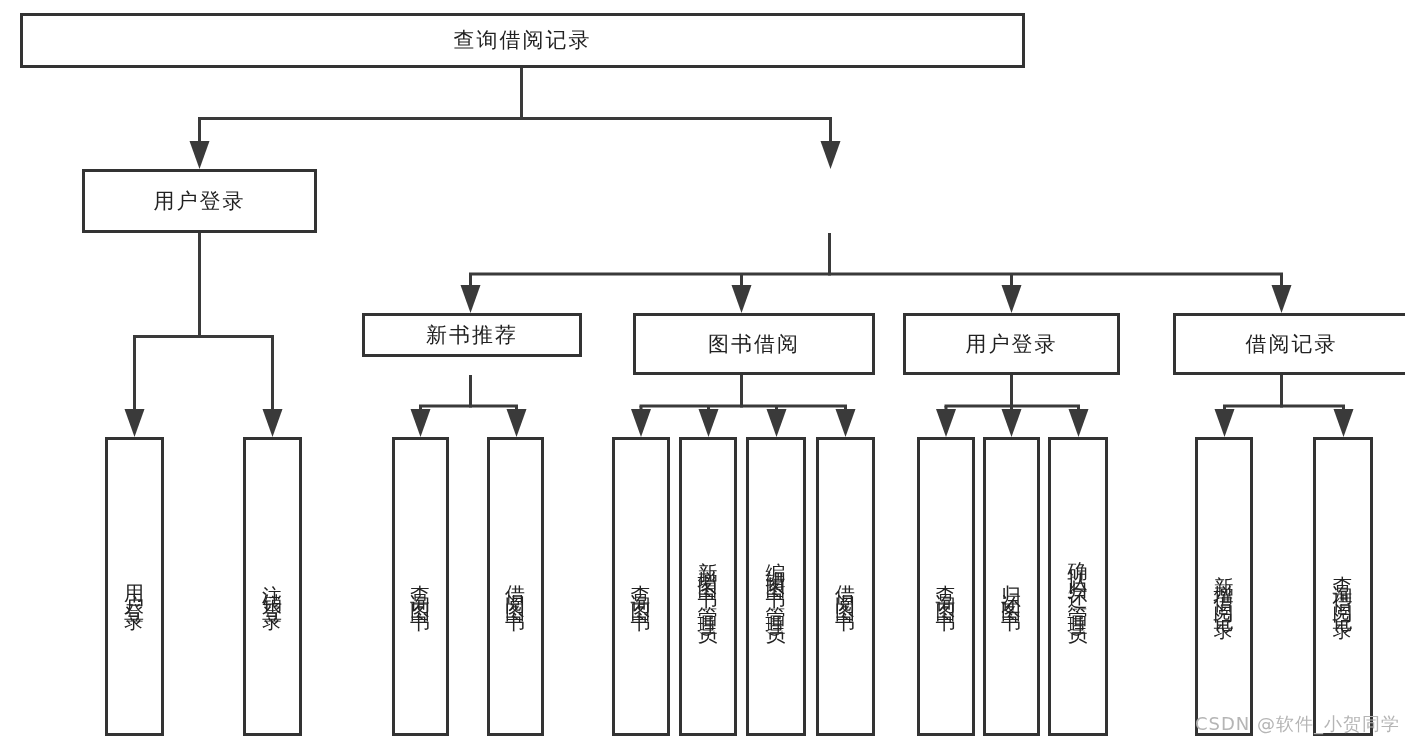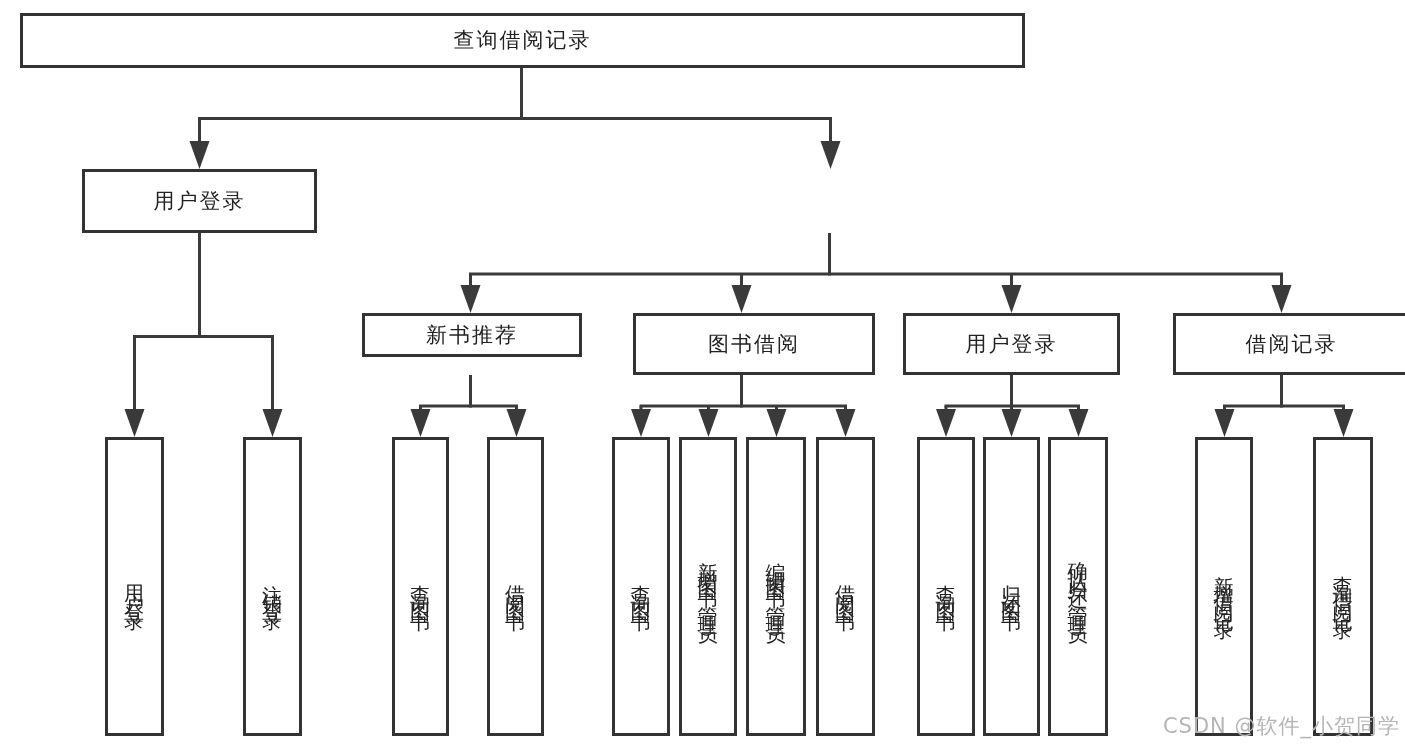--- a/index.html
+++ b/index.html
@@ -43,21 +43,21 @@
     writing-mode: vertical-rl;
     text-orientation: mixed;
     font-size: 20px;
     letter-spacing: 9px;
     line-height: 1;
   }
   .watermark {
     position: absolute;
     top: 712px;
     right: 5px;
-    font-size: 21px;
+    font-size: 18px;
     color: var(--watermark);
     letter-spacing: 1px;
     z-index: 5;
     white-space: nowrap;
   }
 </style>
 </head>
 <body>
 
 <div class="canvas">

